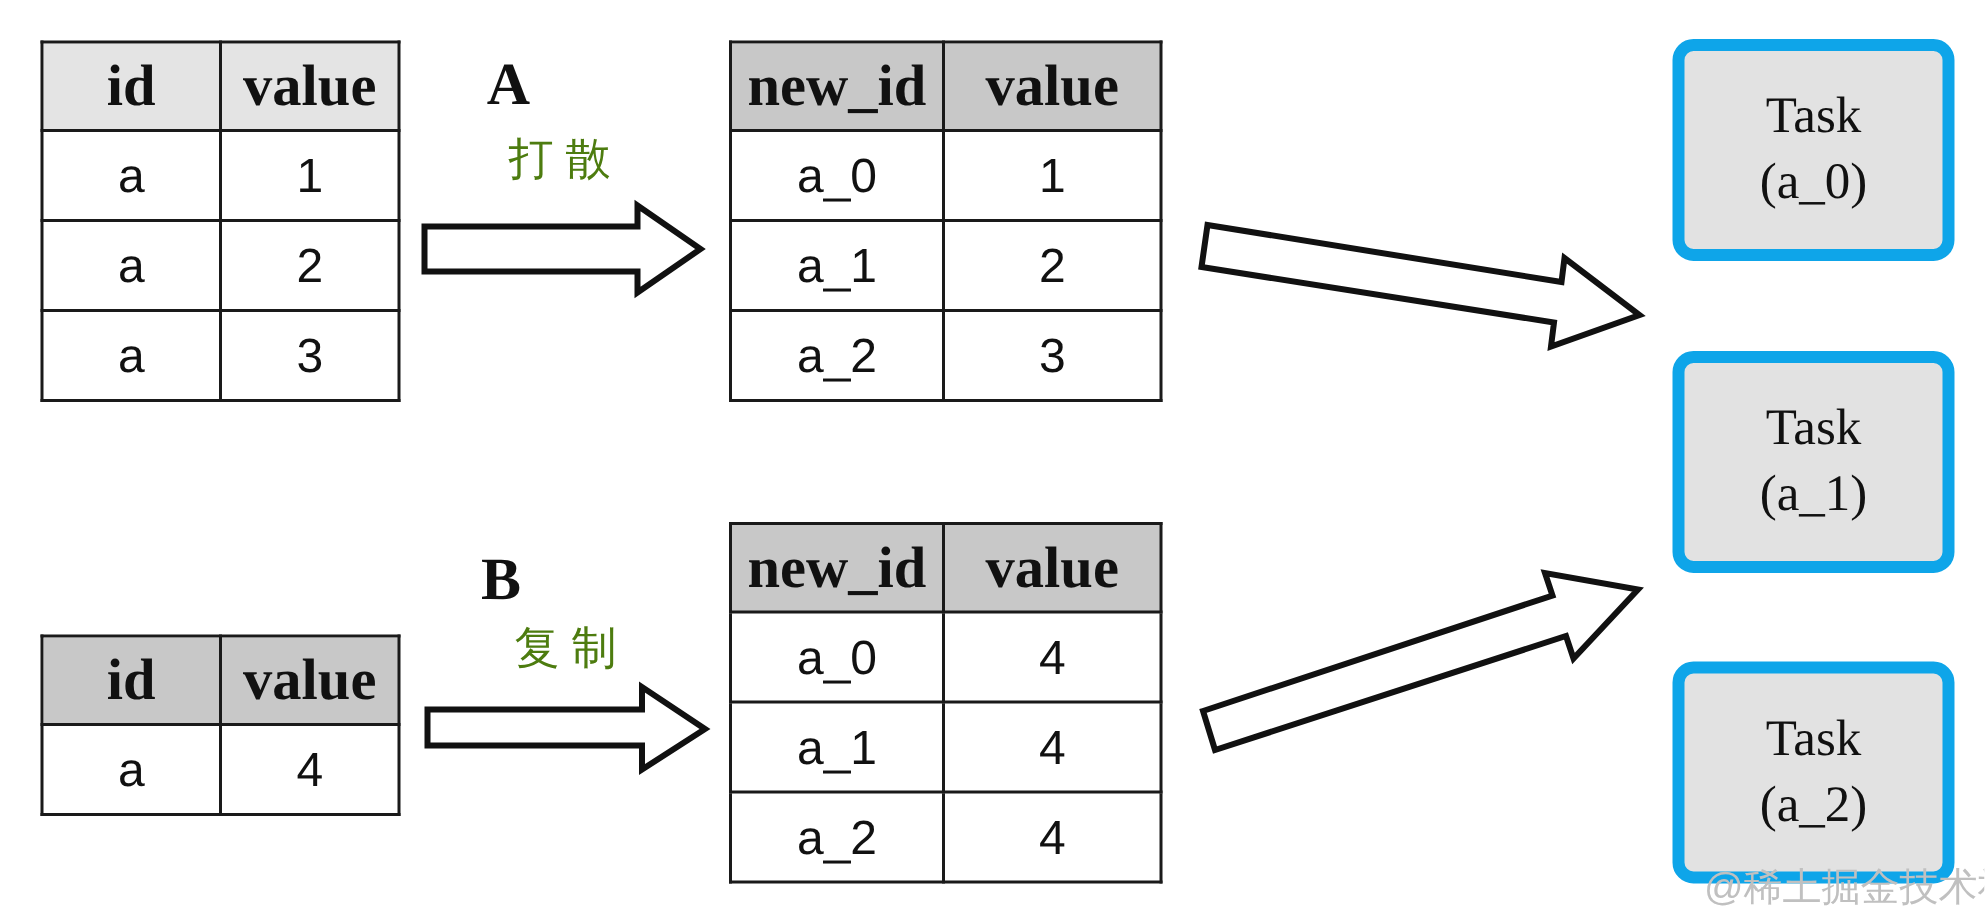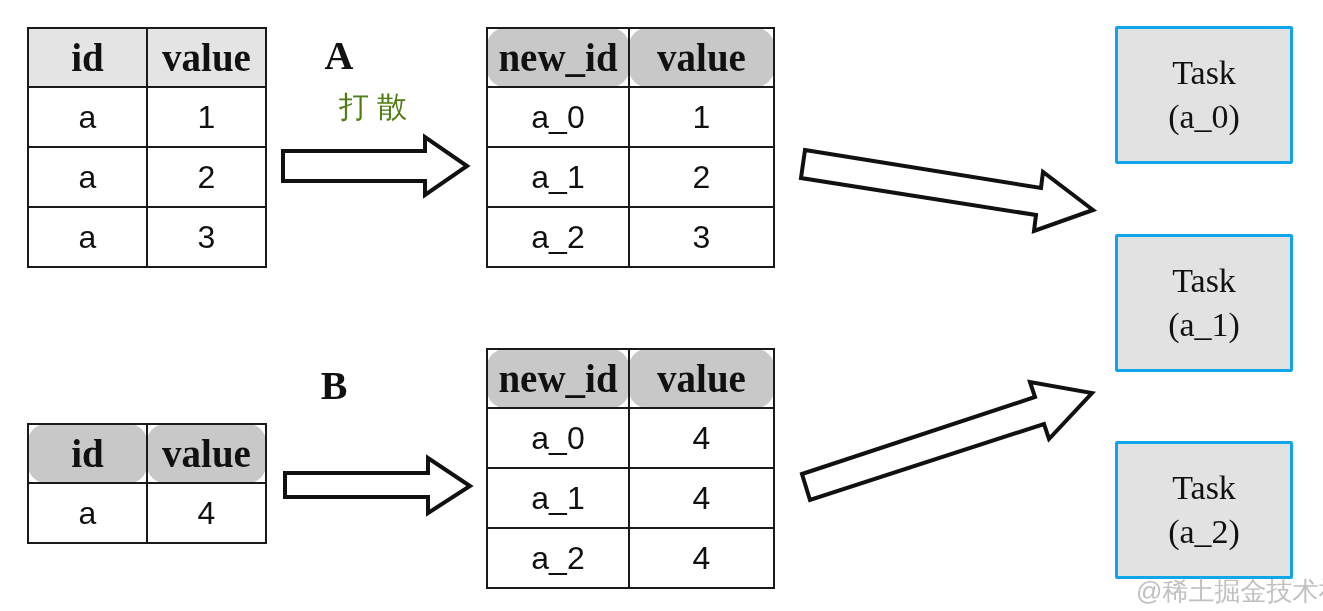--- a/index.html
+++ b/index.html
@@ -32,21 +32,21 @@
     padding: 0;
     overflow: hidden;
   }
   table.data-table th {
     font-family: "Liberation Serif", serif;
     font-weight: bold;
     font-size: 39px;
     height: 57px;
   }
   table.data-table tr.hdr-light th { background: var(--header-light); }
-  table.data-table tr.hdr-dark  th { background: var(--header-dark); border-radius: 18px; }
+  table.data-table tr.hdr-dark  th { background: var(--header-dark); }
   table.data-table td {
     font-family: "Liberation Sans", sans-serif;
     font-size: 32px;
     height: 58px;
     background: #ffffff;
   }
 
   
   .letter-label {
     position: absolute;
@@ -78,22 +78,22 @@
     white-space: nowrap;
   }
 
   
   .task-box {
     position: absolute;
     left: 1115px;
     width: 172px;
     height: 132px;
     background: var(--task-fill);
-    border: 3px solid #0ea5e9;
-    border-radius: 2px;
+    border: 8px solid #0ea5e9;
+    border-radius: 14px;
     display: flex;
     flex-direction: column;
     align-items: center;
     justify-content: center;
     font-family: "Liberation Serif", serif;
     font-size: 34px;
     line-height: 1.3;
   }
   #task-0 { top: 26px; }
   #task-1 { top: 234px; }
@@ -199,20 +199,21 @@
     </thead>
     <tbody>
       <tr>
         <td>a</td>
         <td>4</td>
       </tr>
     </tbody>
   </table>
 
   <div class="letter-label" style="left:299px; top:366px;">B</div>
+  <div class="cn-label" style="left:321px; top:418px;">复制</div>
 
   <table class="data-table" style="left:486px; top:348px; width:287px;">
     <colgroup>
         <col style="width:142px">
         <col style="width:145px">
       </colgroup>
     <thead>
       <tr class="hdr-dark">
         <th>new_id</th>
         <th>value</th>

